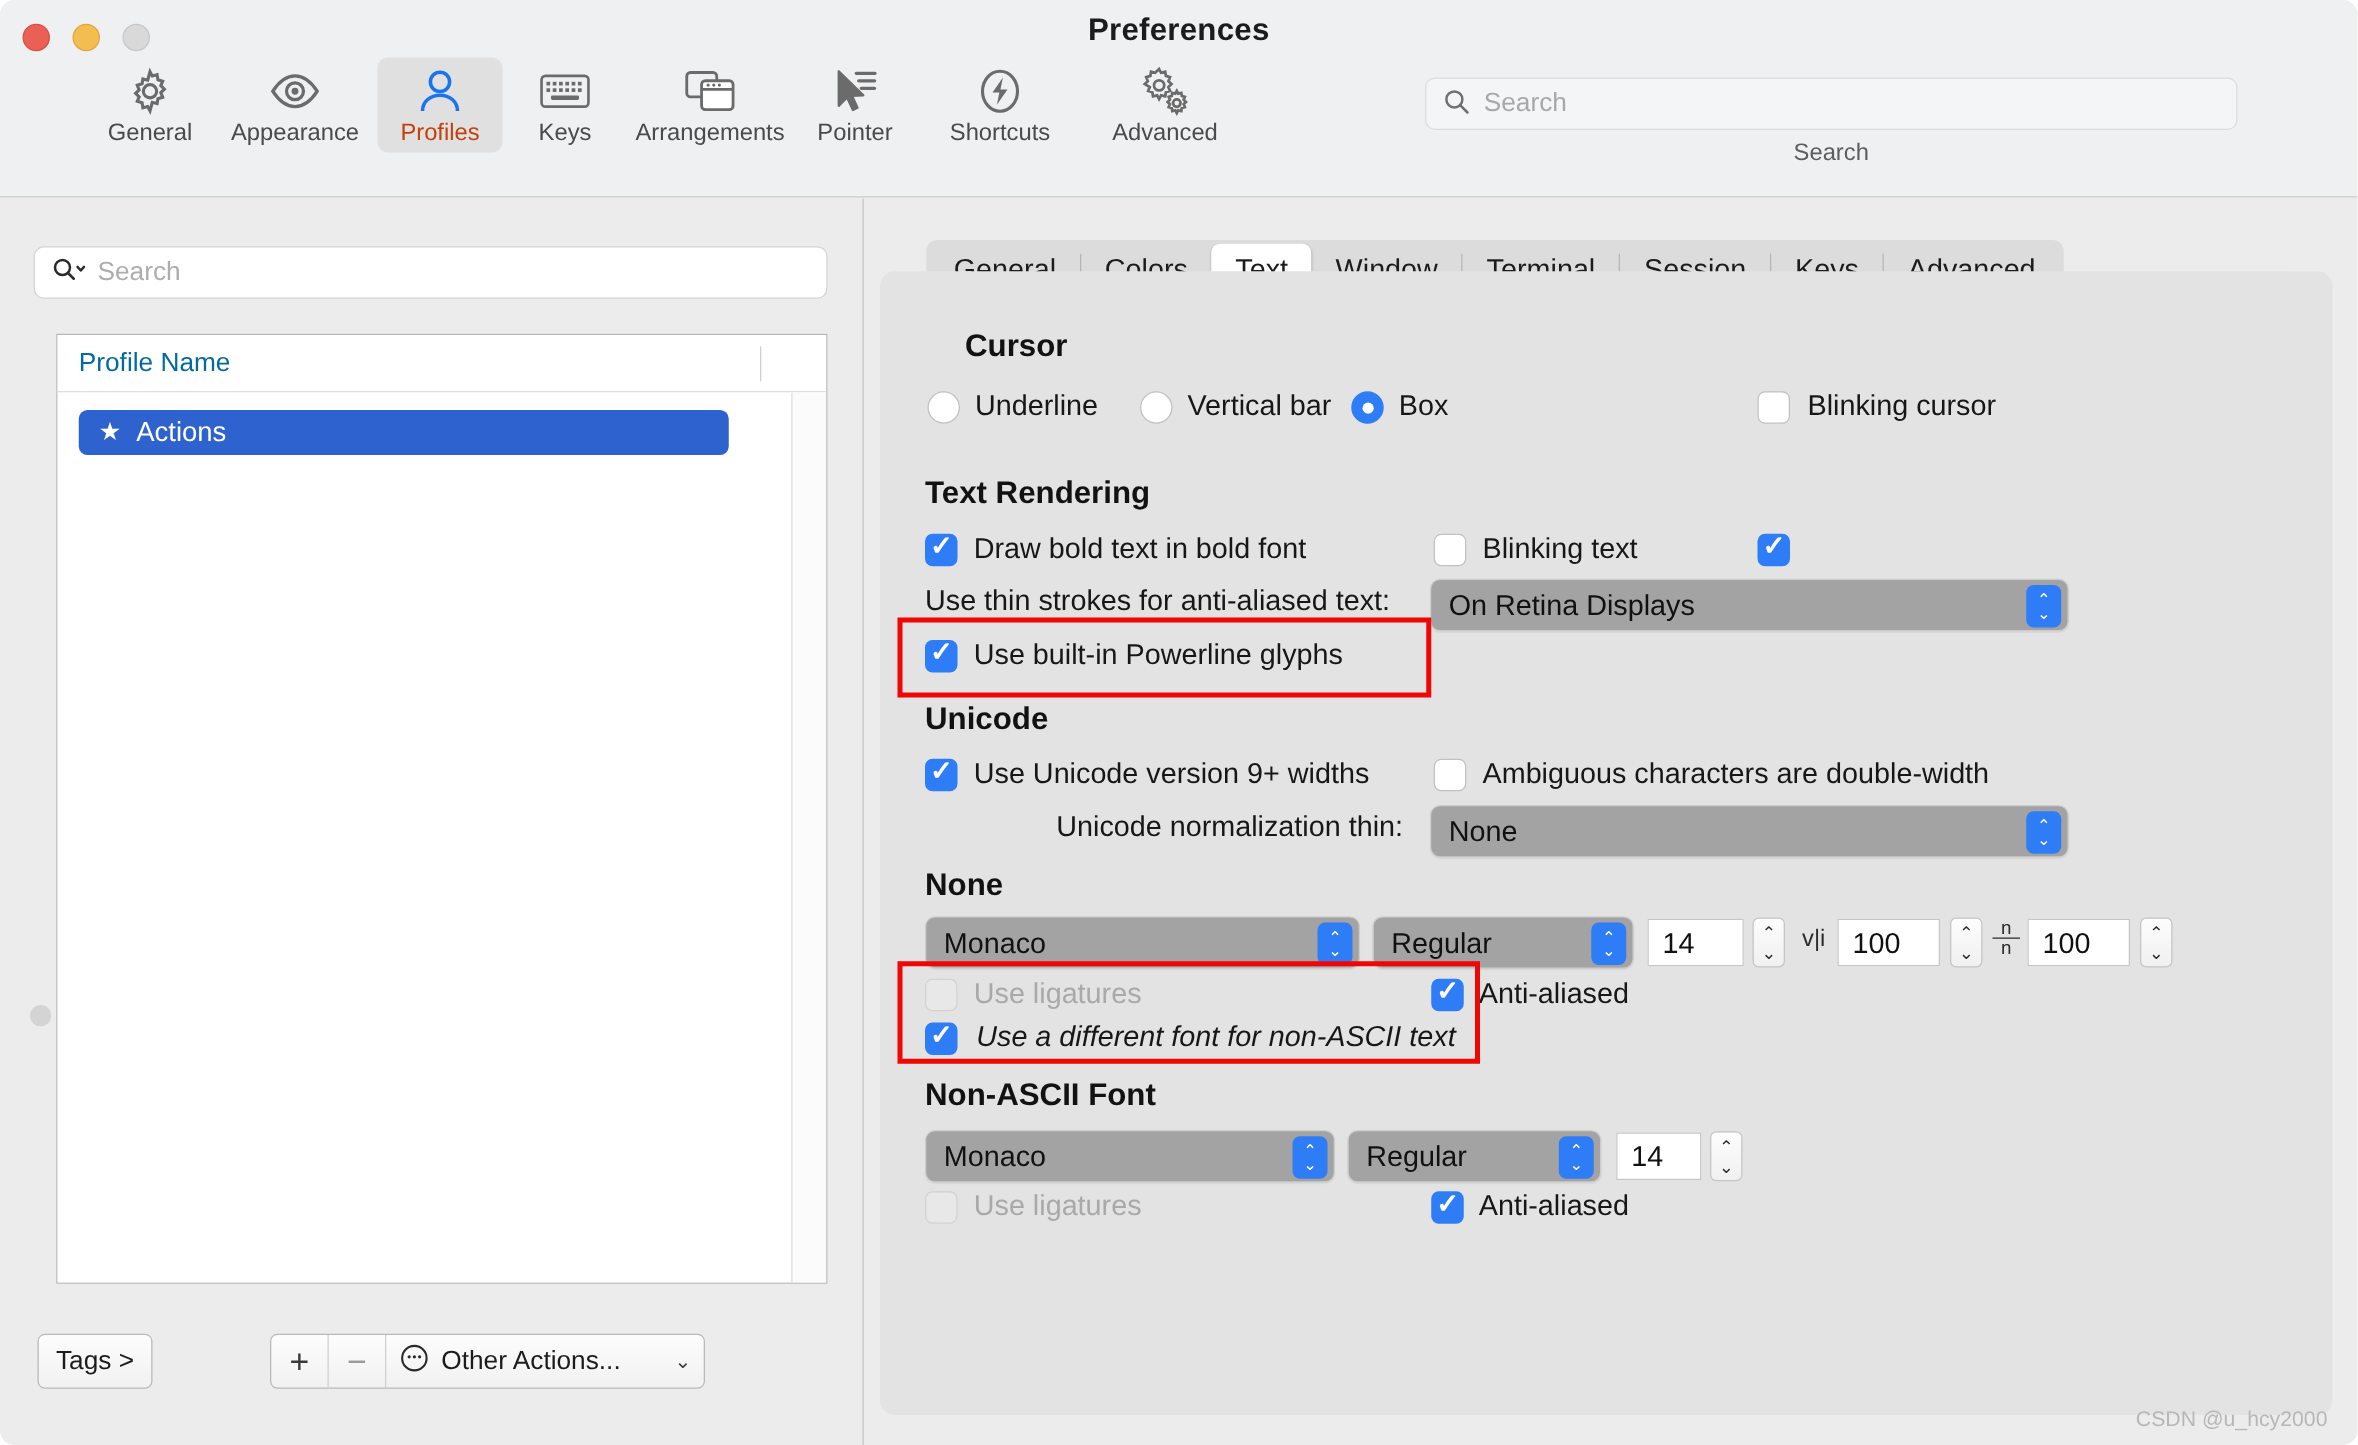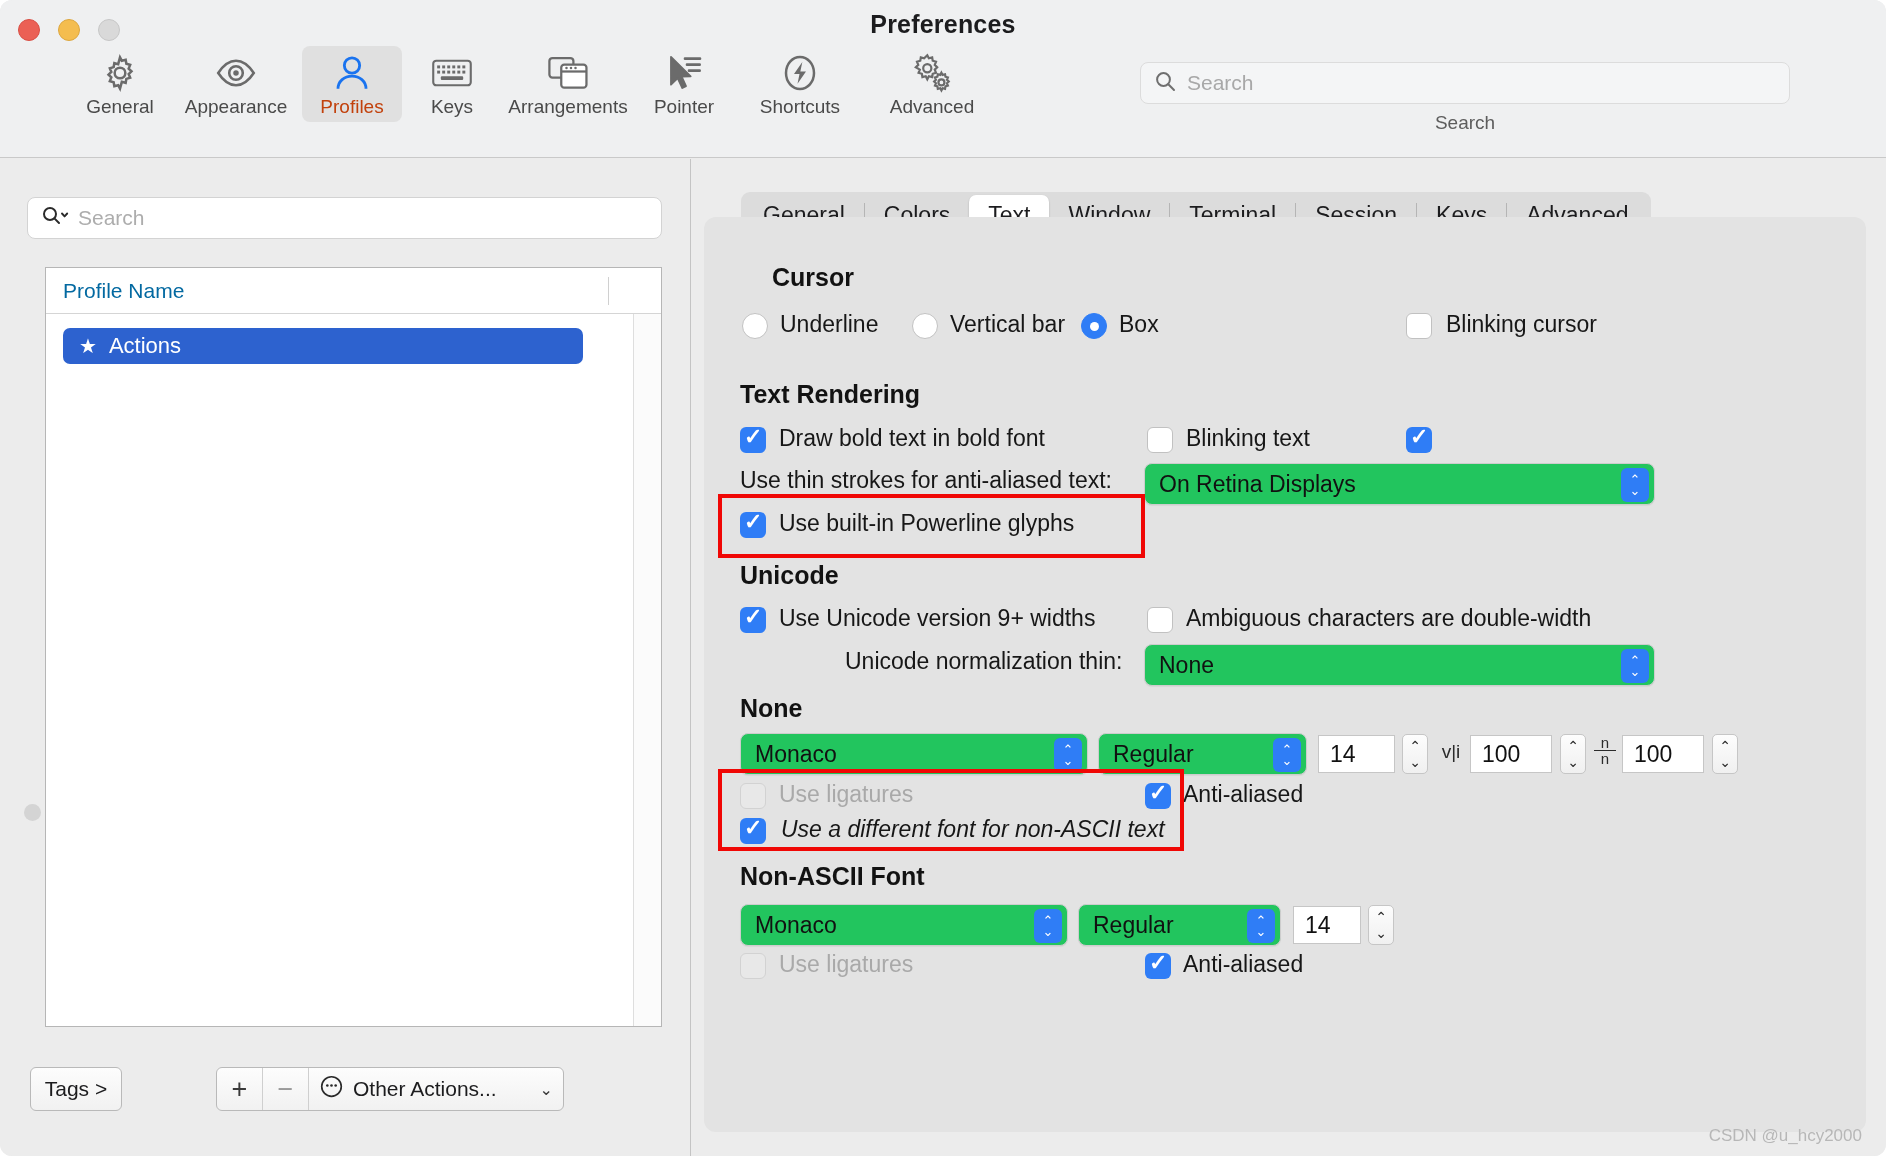--- a/index.html
+++ b/index.html
@@ -206,21 +206,21 @@
     background: #fff; border: 1px solid #c2c2c2;
   }
   .rad.on { background: #2f7df6; border: 1px solid #2f7df6; }
   .rad.on::after {
     content: ""; position: absolute; left: 8px; top: 8px;
     width: 9px; height: 9px; border-radius: 50%; background: #fff;
   }
 
   
   .popup {
-    position: absolute; height: 42px; background: #22c55e;
+    position: absolute; height: 42px; background: #a3a3a3;
     border: 1px solid #cdcdcd; border-radius: 8px;
     display: flex; align-items: center; padding-left: 14px;
     font-size: 23px; color: #111;
     box-shadow: 0 1px 1px rgba(0,0,0,.06);
   }
   .popup .arrows {
     position: absolute; right: 5px; top: 4px;
     width: 28px; height: 34px; background: #2f7df6; border-radius: 6px;
     display: flex; flex-direction: column; align-items: center; justify-content: center;
     color: #fff; font-size: 13px; line-height: 11px;

